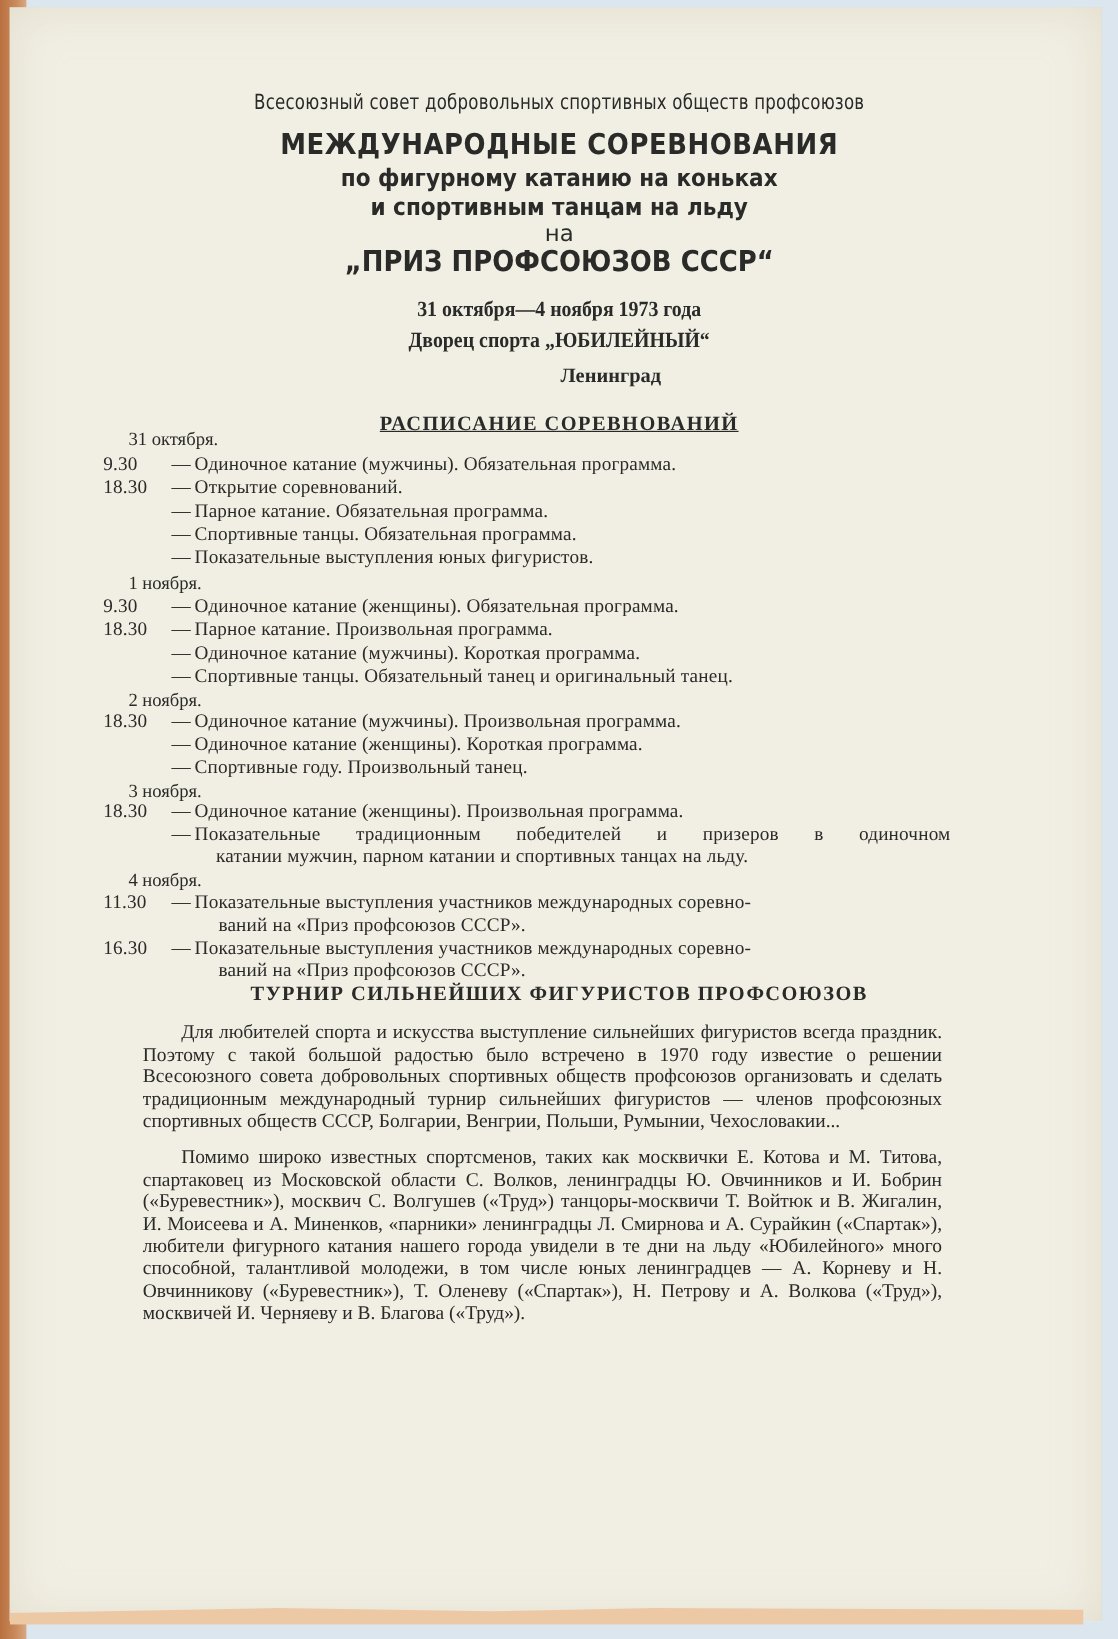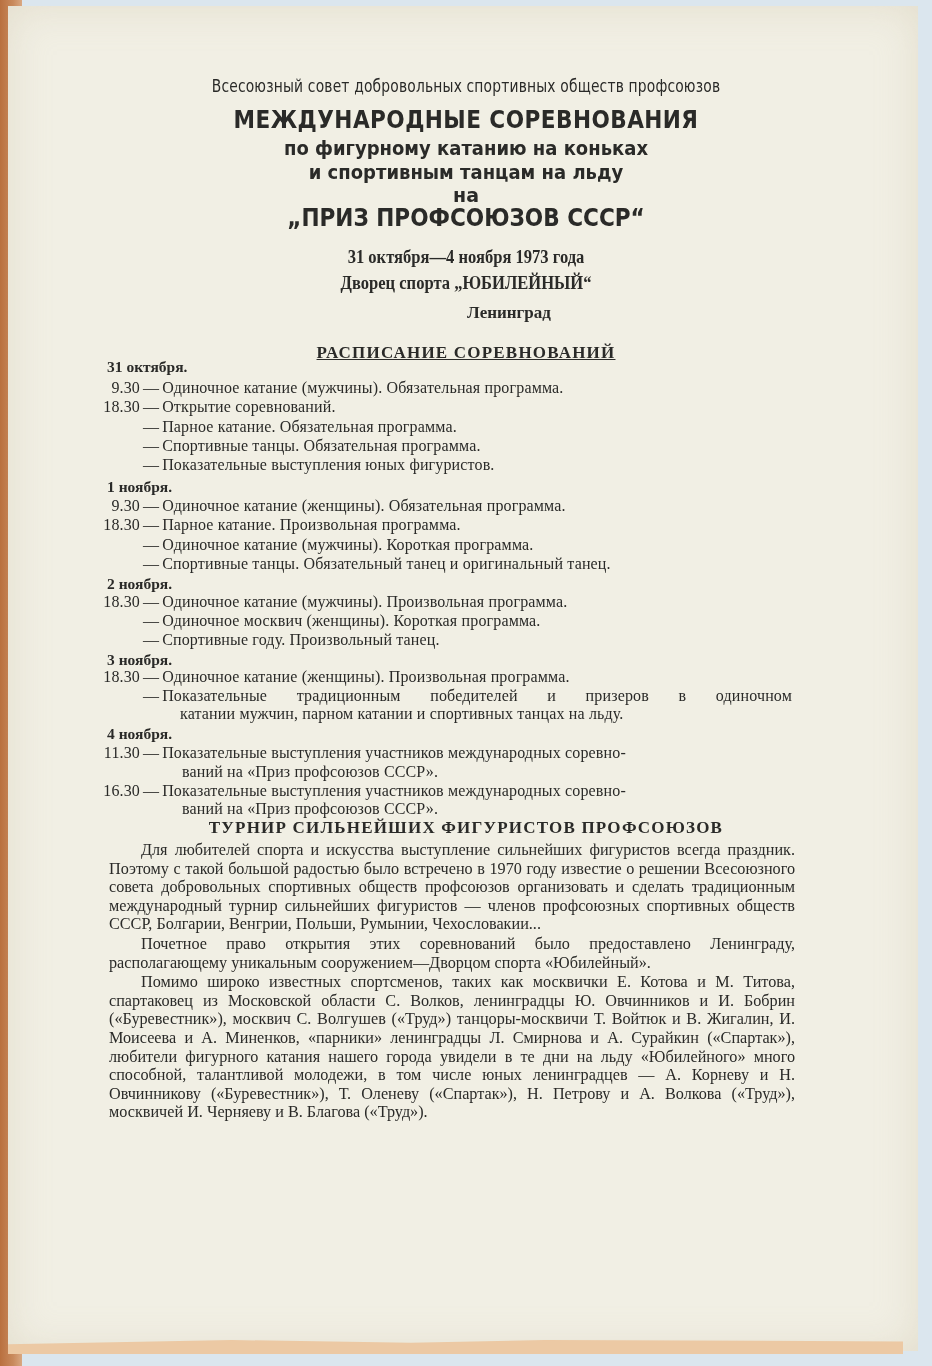--- a/index.html
+++ b/index.html
@@ -21,35 +21,35 @@
     position:absolute; left:8px; top:1340px; width:895px; height:14px;
     background:#ecc9a4; clip-path:polygon(0 30%,25% 0,45% 20%,60% 0,100% 10%,100% 100%,0 100%);
   }
   .center { position:absolute; left:0; width:932px; text-align:center; }
   .sans { font-family:"DejaVu Sans", sans-serif; }
   .hdr-org { top:76px; font-size:17.5px; letter-spacing:0.2px; font-family:"DejaVu Sans Condensed","DejaVu Sans",sans-serif; transform:scaleX(0.88); }
   .hdr-title { top:106px; font-size:24px; font-weight:bold; letter-spacing:0.5px; transform:scaleX(0.9); }
   .hdr-sub { font-size:20px; font-weight:bold; transform:scaleX(0.9); }
   .hdr-sub1 { top:136px; }
   .hdr-sub2 { top:160px; }
-  .hdr-na { top:184px; font-size:19px; font-weight:bold; }
+  .hdr-na { top:184px; font-size:19px; font-weight:normal; }
   .hdr-prize { top:204px; font-size:24px; font-weight:bold; transform:scaleX(0.9); }
   .hdr-dates { top:247px; font-size:18px; font-weight:bold; transform:scaleX(0.92); }
   .hdr-venue { top:273px; font-size:18px; font-weight:bold; transform:scaleX(0.92); }
   .hdr-city { top:303px; font-size:17px; font-weight:bold;margin-left:43px; }
   .sec-title { font-size:17px; font-weight:bold; letter-spacing:1.2px; }
   .sched-title { top:343px;text-decoration:underline; }
   .tour-title { top:818px; }
-  .day { position:absolute; left:107px; font-size:15.5px; font-weight:bold; }
+  .day { position:absolute; left:107px; font-size:15.5px; font-weight:normal; }
   .line { position:absolute; font-size:16px; white-space:nowrap; letter-spacing:0.15px; }
-  .time { display:inline-block; width:54px; text-align:right; }
+  .time { display:inline-block; width:54px; }
   .dash { padding:0 3px; }
 
   .body-text { position:absolute; left:108px; width:688px; font-size:16.2px; line-height:18.6px; text-align:justify; }
-  .para { margin:1px; text-indent:32px; }
+  .para { margin:11px; text-indent:32px; }
 </style>
 </head>
 <body>
 
 <div class="back-sheet"></div>
 <div class="page"></div>
 <div class="page-bottom-edge"></div>
 
 <div class="center hdr-org">Всесоюзный совет добровольных спортивных обществ профсоюзов</div>
 <div class="center sans hdr-title">МЕЖДУНАРОДНЫЕ СОРЕВНОВАНИЯ</div>
@@ -73,34 +73,33 @@
   <div class="line" style="left:140px;top:456px"><span class="dash">—</span><span>Показательные выступления юных фигуристов.</span></div>
 
   <div class="day" style="top:478px">1 ноября.</div>
   <div class="line" style="left:86px;top:497px"><span class="time">9.30</span><span class="dash">—</span><span>Одиночное катание (женщины). Обязательная программа.</span></div>
   <div class="line" style="left:86px;top:516px"><span class="time">18.30</span><span class="dash">—</span><span>Парное катание. Произвольная программа.</span></div>
   <div class="line" style="left:140px;top:536px"><span class="dash">—</span><span>Одиночное катание (мужчины). Короткая программа.</span></div>
   <div class="line" style="left:140px;top:555px"><span class="dash">—</span><span>Спортивные танцы. Обязательный танец и оригинальный танец.</span></div>
 
   <div class="day" style="top:575px">2 ноября.</div>
   <div class="line" style="left:86px;top:593px"><span class="time">18.30</span><span class="dash">—</span><span>Одиночное катание (мужчины). Произвольная программа.</span></div>
-  <div class="line" style="left:140px;top:612px"><span class="dash">—</span><span>Одиночное москвич (женщины). Короткая программа.</span></div>
+  <div class="line" style="left:140px;top:612px"><span class="dash">—</span><span>Одиночное катание (женщины). Короткая программа.</span></div>
   <div class="line" style="left:140px;top:631px"><span class="dash">—</span><span>Спортивные году. Произвольный танец.</span></div>
 
   <div class="day" style="top:651px">3 ноября.</div>
   <div class="line" style="left:86px;top:668px"><span class="time">18.30</span><span class="dash">—</span><span>Одиночное катание (женщины). Произвольная программа.</span></div>
   <div class="line" style="left:160px;top:687px;width:632px;text-align:justify;text-align-last:justify"><span class="dash" style="margin-left:-20px">—</span><span>Показательные традиционным победителей и призеров в одиночном</span></div>
   <div class="line" style="left:180px;top:705px">катании мужчин, парном катании и спортивных танцах на льду.</div>
 
   <div class="day" style="top:725px">4 ноября.</div>
   <div class="line" style="left:86px;top:744px"><span class="time">11.30</span><span class="dash">—</span><span>Показательные выступления участников международных соревно-</span></div>
   <div class="line" style="left:182px;top:763px">ваний на «Приз профсоюзов СССР».</div>
   <div class="line" style="left:86px;top:782px"><span class="time">16.30</span><span class="dash">—</span><span>Показательные выступления участников международных соревно-</span></div>
   <div class="line" style="left:182px;top:800px">ваний на «Приз профсоюзов СССР».</div>
 </div>
 
 <div class="center sec-title tour-title">ТУРНИР СИЛЬНЕЙШИХ ФИГУРИСТОВ ПРОФСОЮЗОВ</div>
 
 <div class="body-text" style="top:840px">
   <p class="para">Для любителей спорта и искусства выступление сильнейших фигуристов всегда праздник. Поэтому с такой большой радостью было встречено в 1970 году известие о решении Всесоюзного совета добровольных спортивных обществ профсоюзов организовать и сделать традиционным международный турнир сильнейших фигуристов — членов профсоюзных спортивных обществ СССР, Болгарии, Венгрии, Польши, Румынии, Чехословакии...</p>
-  <p class="para">Почетное право открытия этих соревнований было предоставлено Ленинграду, располагающему уникальным сооружением—Дворцом спорта «Юбилейный».</p>
   <p class="para">Помимо широко известных спортсменов, таких как москвички Е. Котова и М. Титова, спартаковец из Московской области С. Волков, ленинградцы Ю. Овчинников и И. Бобрин («Буревестник»), москвич С. Волгушев («Труд») танцоры-москвичи Т. Войтюк и В. Жигалин, И. Моисеева и А. Миненков, «парники» ленинградцы Л. Смирнова и А. Сурайкин («Спартак»), любители фигурного катания нашего города увидели в те дни на льду «Юбилейного» много способной, талантливой молодежи, в том числе юных ленинградцев — А. Корневу и Н. Овчинникову («Буревестник»), Т. Оленеву («Спартак»), Н. Петрову и А. Волкова («Труд»), москвичей И. Черняеву и В. Благова («Труд»).</p>
 </div>
 
 </body></html>

